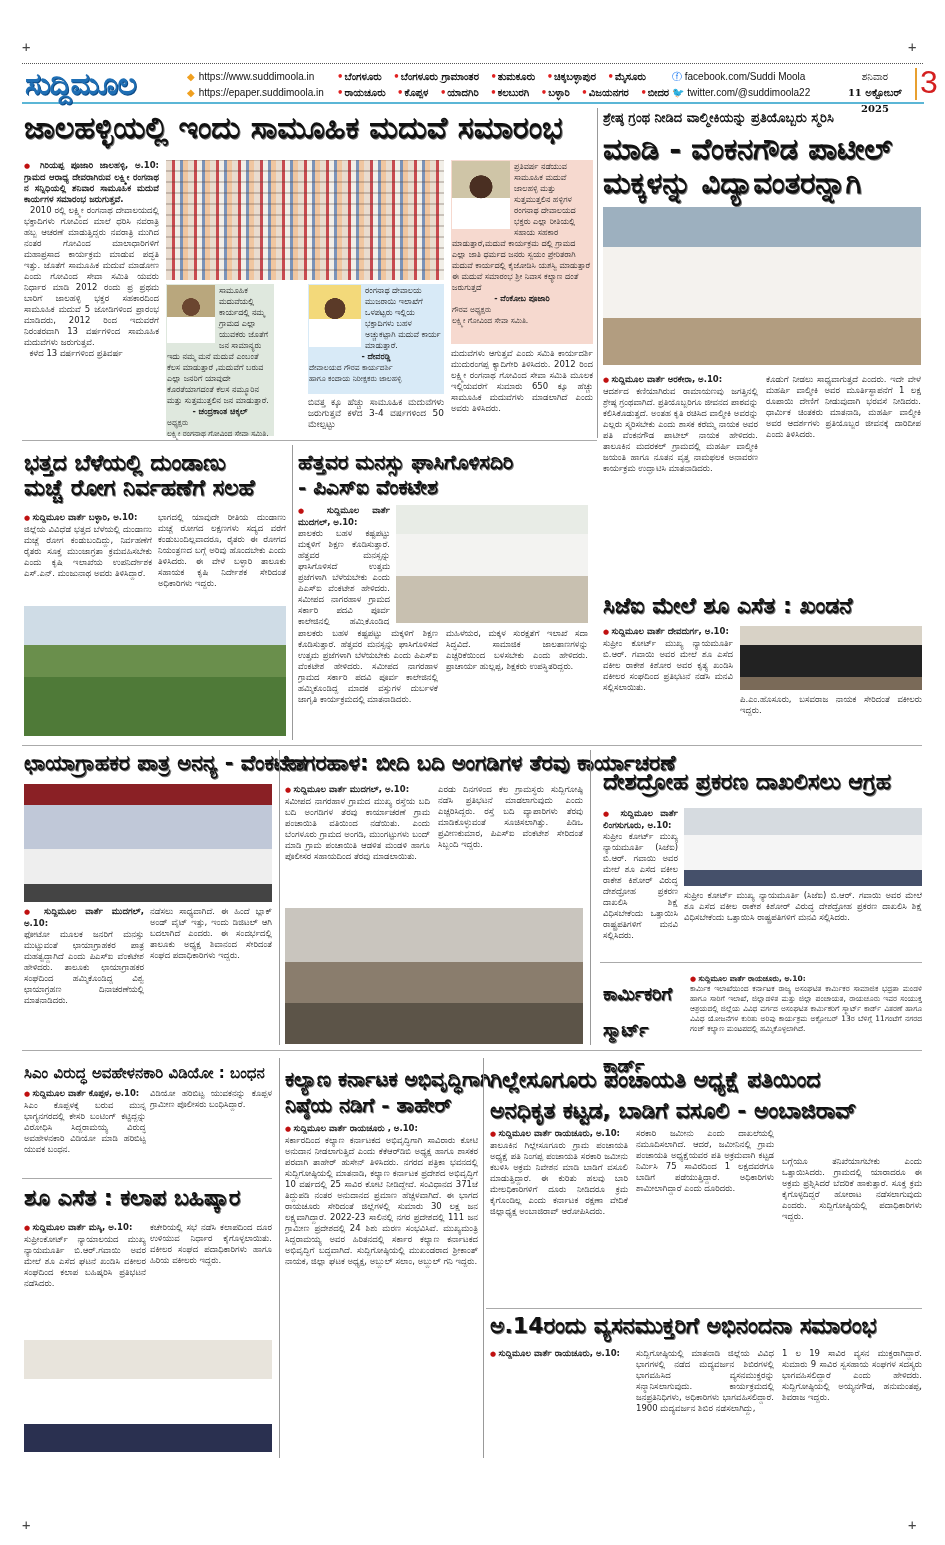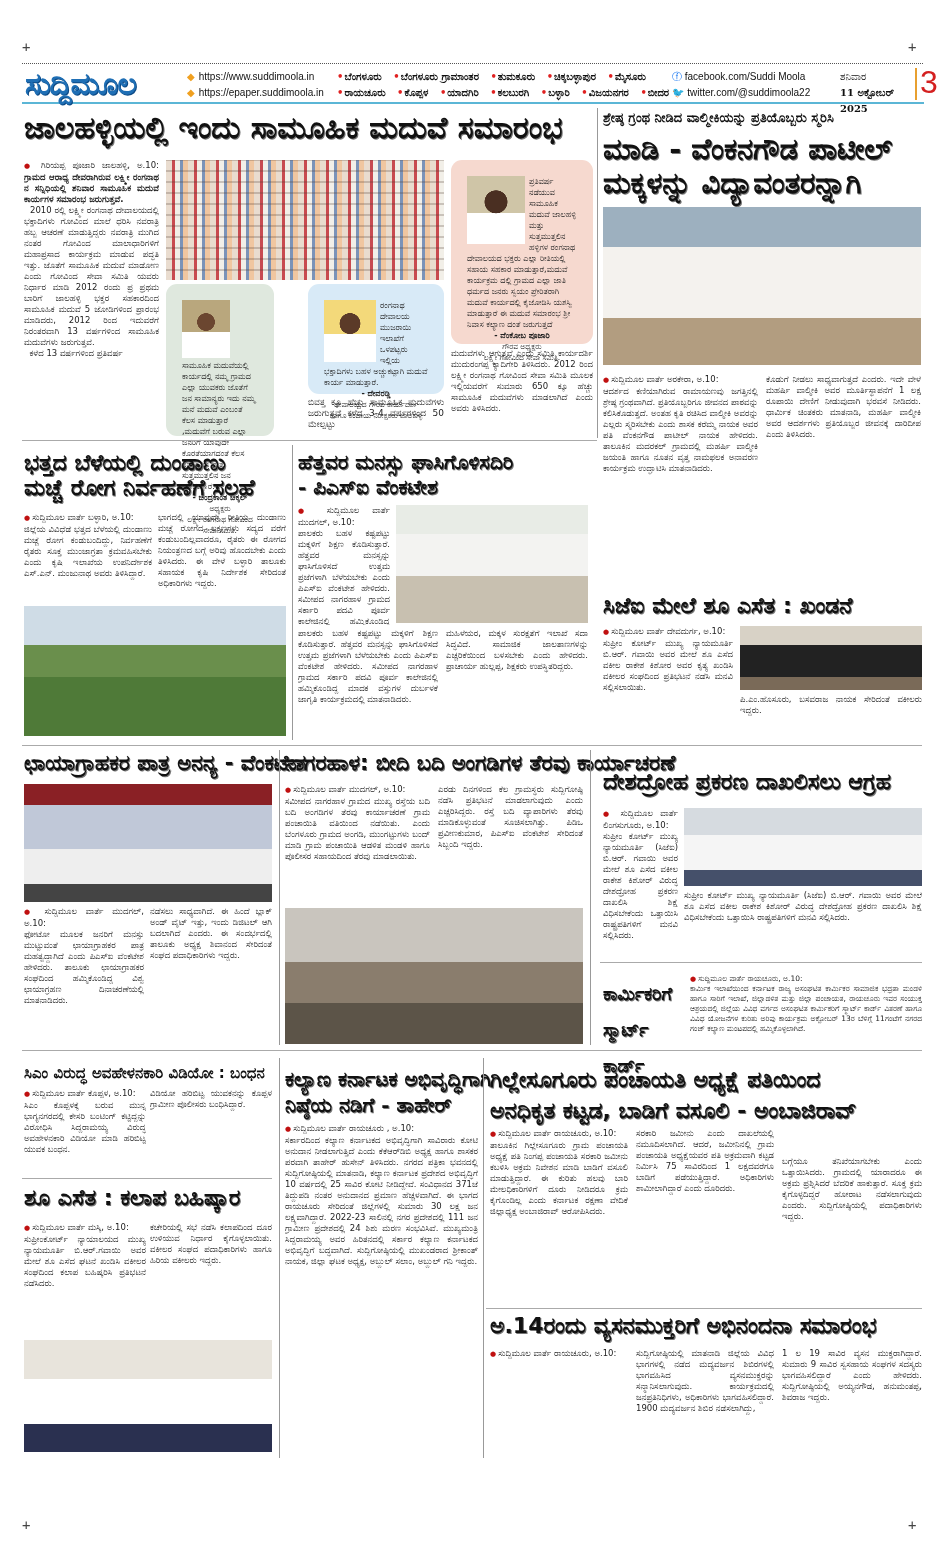--- a/index.html
+++ b/index.html
@@ -9,45 +9,45 @@
   .masthead { position: absolute; left: 22px; top: 66px; width: 902px; height: 38px; border-bottom: 2px solid #5bb6d6; }
   .logo { position: absolute; left: 3px; top: 0; font-size: 30px; font-weight: bold; color: #1f6fb5; font-family: "DejaVu Sans", sans-serif; letter-spacing: -1px; text-shadow: 1px 1px 0 #0d4a85; }
   .urls { position: absolute; left: 165px; top: 3px; font-size: 10px; line-height: 16px; font-family: "Liberation Sans", sans-serif; }
   .urls .b { color: #f0a020; margin-right: 4px; }
   .cities { position: absolute; left: 315px; top: 3px; font-size: 10px; line-height: 16px; font-weight: bold; }
   .cities span { margin-right: 4px; margin-top: 8px; }
   .cities .dot { color: #e02020; margin-right: 1px; }
   .social { position: absolute; left: 650px; top: 3px; font-size: 10px; line-height: 16px; font-family: "Liberation Sans", sans-serif; }
   .social .fb { color: #1877f2; }
   .social .tw { color: #1da1f2; }
-  .dateblk { position: absolute; left: 818px; top: 3px; width: 70px; text-align: left; font-size: 10px; line-height: 16px; font-family: "DejaVu Serif", serif; font-weight: bold; }
+  .dateblk { position: absolute; left: 818px; top: 3px; width: 70px; text-align: center; font-size: 10px; line-height: 16px; font-family: "DejaVu Serif", serif; font-weight: bold; }
   .dateblk .day { font-weight: normal; }
   .pgsep { position: absolute; left: 893px; top: 2px; width: 2px; height: 32px; background: #e8a030; }
   .pagenum { position: absolute; left: 898px; top: -2px; font-size: 32px; color: #d42020; font-family: "Liberation Sans", sans-serif; }
 
   .hl { position: absolute; font-weight: bold; color: #111; white-space: nowrap; line-height: 1.05; text-shadow: 1px 1px 0 #777; }
   .body { position: absolute; font-size: 8.5px; line-height: 11px; color: #222; text-align: justify; overflow: hidden; }
-  .body .by { font-weight: normal; }
+  .body .by { font-weight: bold; }
   .body .by::before { content: "● "; color: #c01010; font-size: 7px; }
   .vline { position: absolute; width: 1px; background: #999; }
   .hline { position: absolute; height: 1px; background: #aaa; }
   .photo { position: absolute; overflow: hidden; background: linear-gradient(180deg, #b8c8d4 0%, #d7c7b0 35%, #e6e0d2 55%, #8d8a7e 100%); }
   .photo.crowd { background: repeating-linear-gradient(90deg, #e9dccf 0 6px, #c84a50 6px 9px, #f2efe8 9px 14px, #7b93b8 14px 17px, #f0c6a0 17px 22px); }
   .photo.crowd::after { content:""; position:absolute; inset:0; background: repeating-linear-gradient(0deg, rgba(255,255,255,0.0) 0 9px, rgba(80,60,50,0.25) 9px 11px); }
   .photo.field { background: linear-gradient(180deg, #cfdce6 0 30%, #6a8f4c 30% 55%, #4f7a38 55% 100%); }
   .photo.street { background: linear-gradient(180deg, #c9c5be 0 40%, #8a7d6d 40% 70%, #5c5448 70% 100%); }
   .photo.hall { background: linear-gradient(180deg, #e8ece6 0 25%, #f3f3f1 25% 60%, #c8c0b0 60% 100%); }
   .photo.group { background: linear-gradient(180deg, #e8e4dc 0 35%, #ffffff 35% 75%, #2a3050 75% 100%); }
   .photo.stage { background: linear-gradient(180deg, #8a2025 0 18%, #c0c8d8 18% 55%, #eeeeee 55% 85%, #444 85% 100%); }
   .photo.lawyers { background: linear-gradient(180deg, #d8d2c6 0 30%, #222 30% 80%, #7a6a58 80% 100%); }
   .photo.office { background: linear-gradient(180deg, #d6dbe0 0 35%, #f5f5f5 35% 80%, #45506a 80% 100%); }
   .portrait { position: absolute; overflow: hidden; background: radial-gradient(circle at 50% 38%, #6b4630 0 20%, transparent 21%), linear-gradient(180deg, #b9a77d 0 55%, #ffffff 55% 100%); }
-  .quote { position: absolute; font-size: 8px; line-height: 11px; padding: 16px; color: #222; border-radius: 11px; }
+  .quote { position: absolute; font-size: 8px; line-height: 11px; padding: 1px; color: #222; }
   .quote .sig { text-align: center; font-weight: bold; }
-  .quote .sig2 { text-align: center; font-size: 7.5px; }
+  .quote .sig2 { text-align: left; font-size: 7.5px; }
   .q-green { background: #dfe8de; }
   .q-blue { background: #d8eaf7; }
   .q-pink { background: #f6d9cf; }
   .kicker { position: absolute; font-size: 15px; font-weight: bold; white-space: nowrap; }
   .bigside { position: absolute; font-size: 22px; font-weight: bold; line-height: 36px; text-shadow: 1px 1px 0 #777; }
 </style>
 </head>
 <body>
 
 <div class="crop" style="left:22px;top:40px;">+</div>

